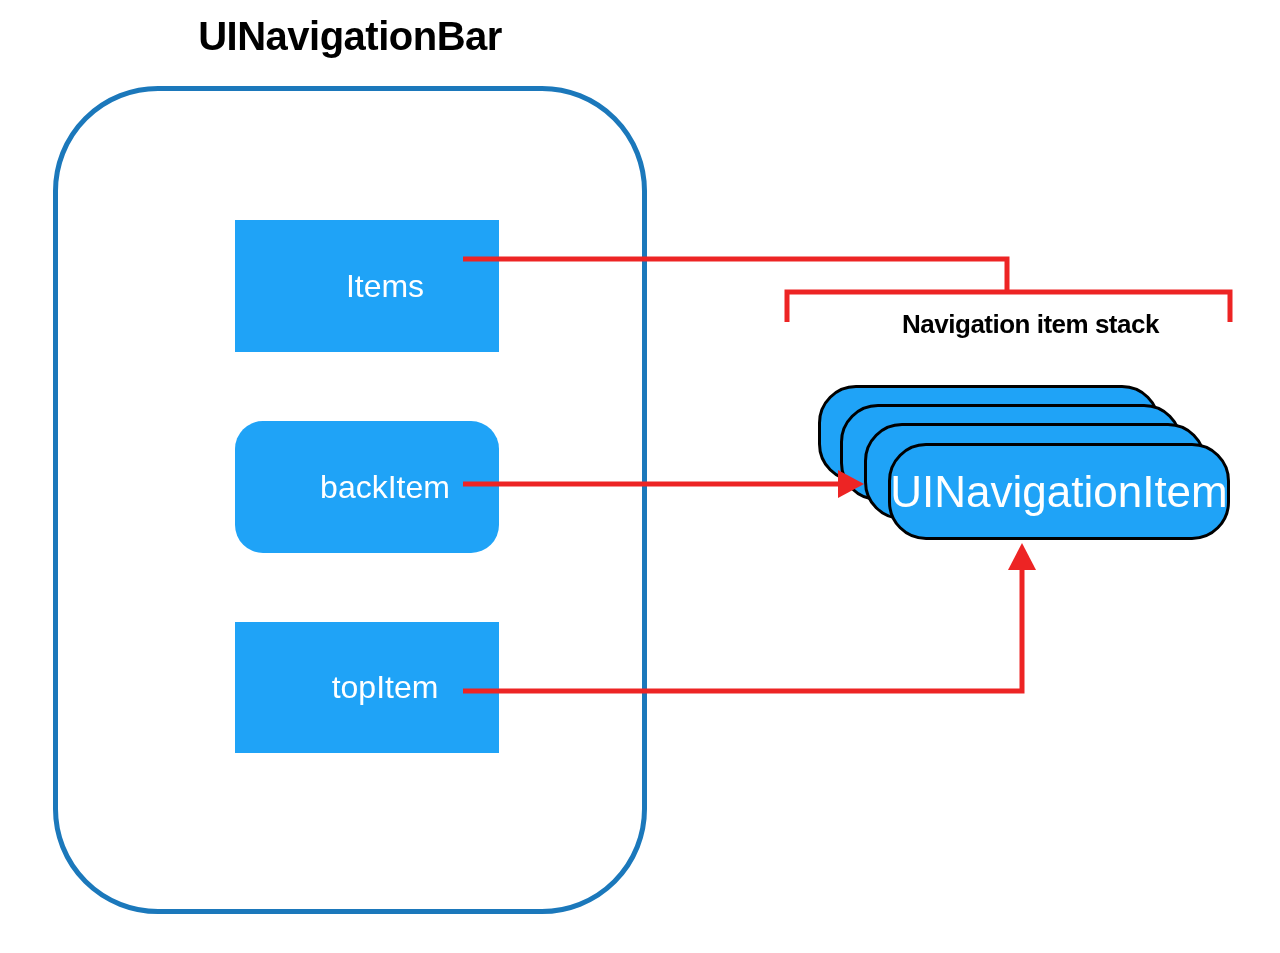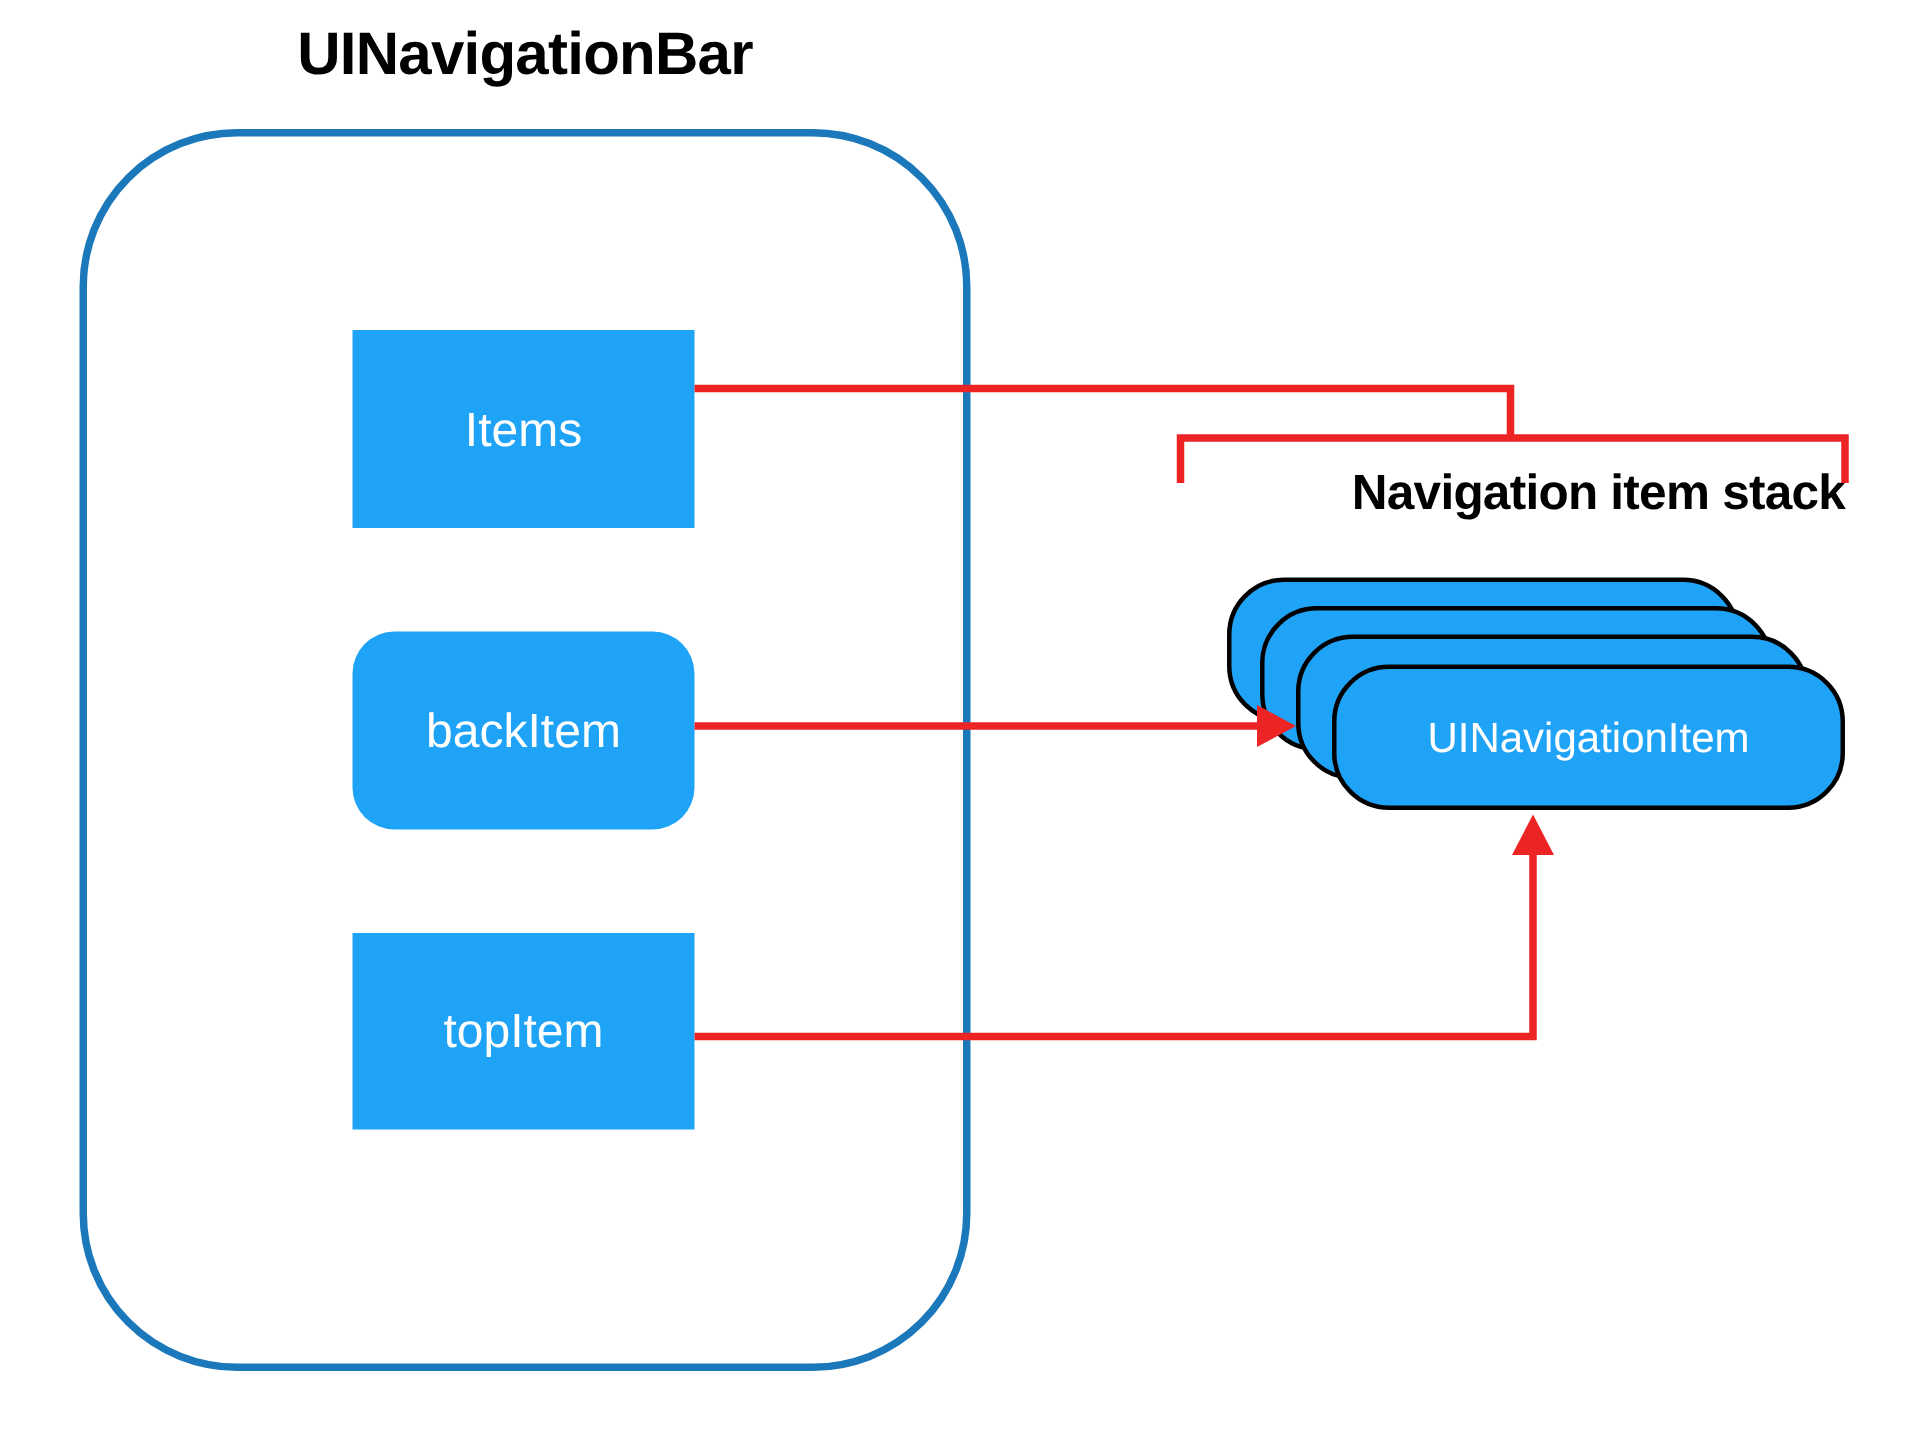--- a/index.html
+++ b/index.html
@@ -41,49 +41,50 @@
   .prop-box{
     position:absolute;
     left:235px;
     width:228px; height:132px;
     background:var(--box-fill);
     display:flex;
     align-items:center;
     justify-content:center;
     color:var(--text-light);
     font-size:32px;
+    padding-left:36px;
   }
   .prop-box.items{ top:220px; }
   .prop-box.backitem{ top:421px;border-radius:28px; }
   .prop-box.topitem{ top:622px; height:131px;text-align:right; }
   .stack-label{
     position:absolute;
-    left:787px; top:309px; width:443px;
-    text-align:right;
-    font-size:33px;
+    left:809px; top:309px; width:443px;
+    text-align:center;
+    font-size:26px;
     font-weight:bold;
     color:var(--text-dark);
     letter-spacing:-0.5px;
   }
   .nav-card{
     position:absolute;
     width:342px; height:97px;
     box-sizing:border-box;
     background:var(--box-fill);
     border:3px solid var(--card-border);
     border-radius:38px;
   }
   .nav-card.c1{ left:818px; top:385px; }
   .nav-card.c2{ left:840px; top:404px; }
   .nav-card.c3{ left:864px; top:423px; }
   .nav-card.c4{
     left:888px; top:443px;
     display:flex; align-items:center; justify-content:center;
     color:var(--text-light);
-    font-size:28px;
+    font-size:44px;
   }
   svg.connector-layer{
     position:absolute;
     left:0; top:0;
     width:1280px; height:953px;
     pointer-events:none;
   }
   .red-line{
     fill:none;
     stroke:var(--arrow-red);

